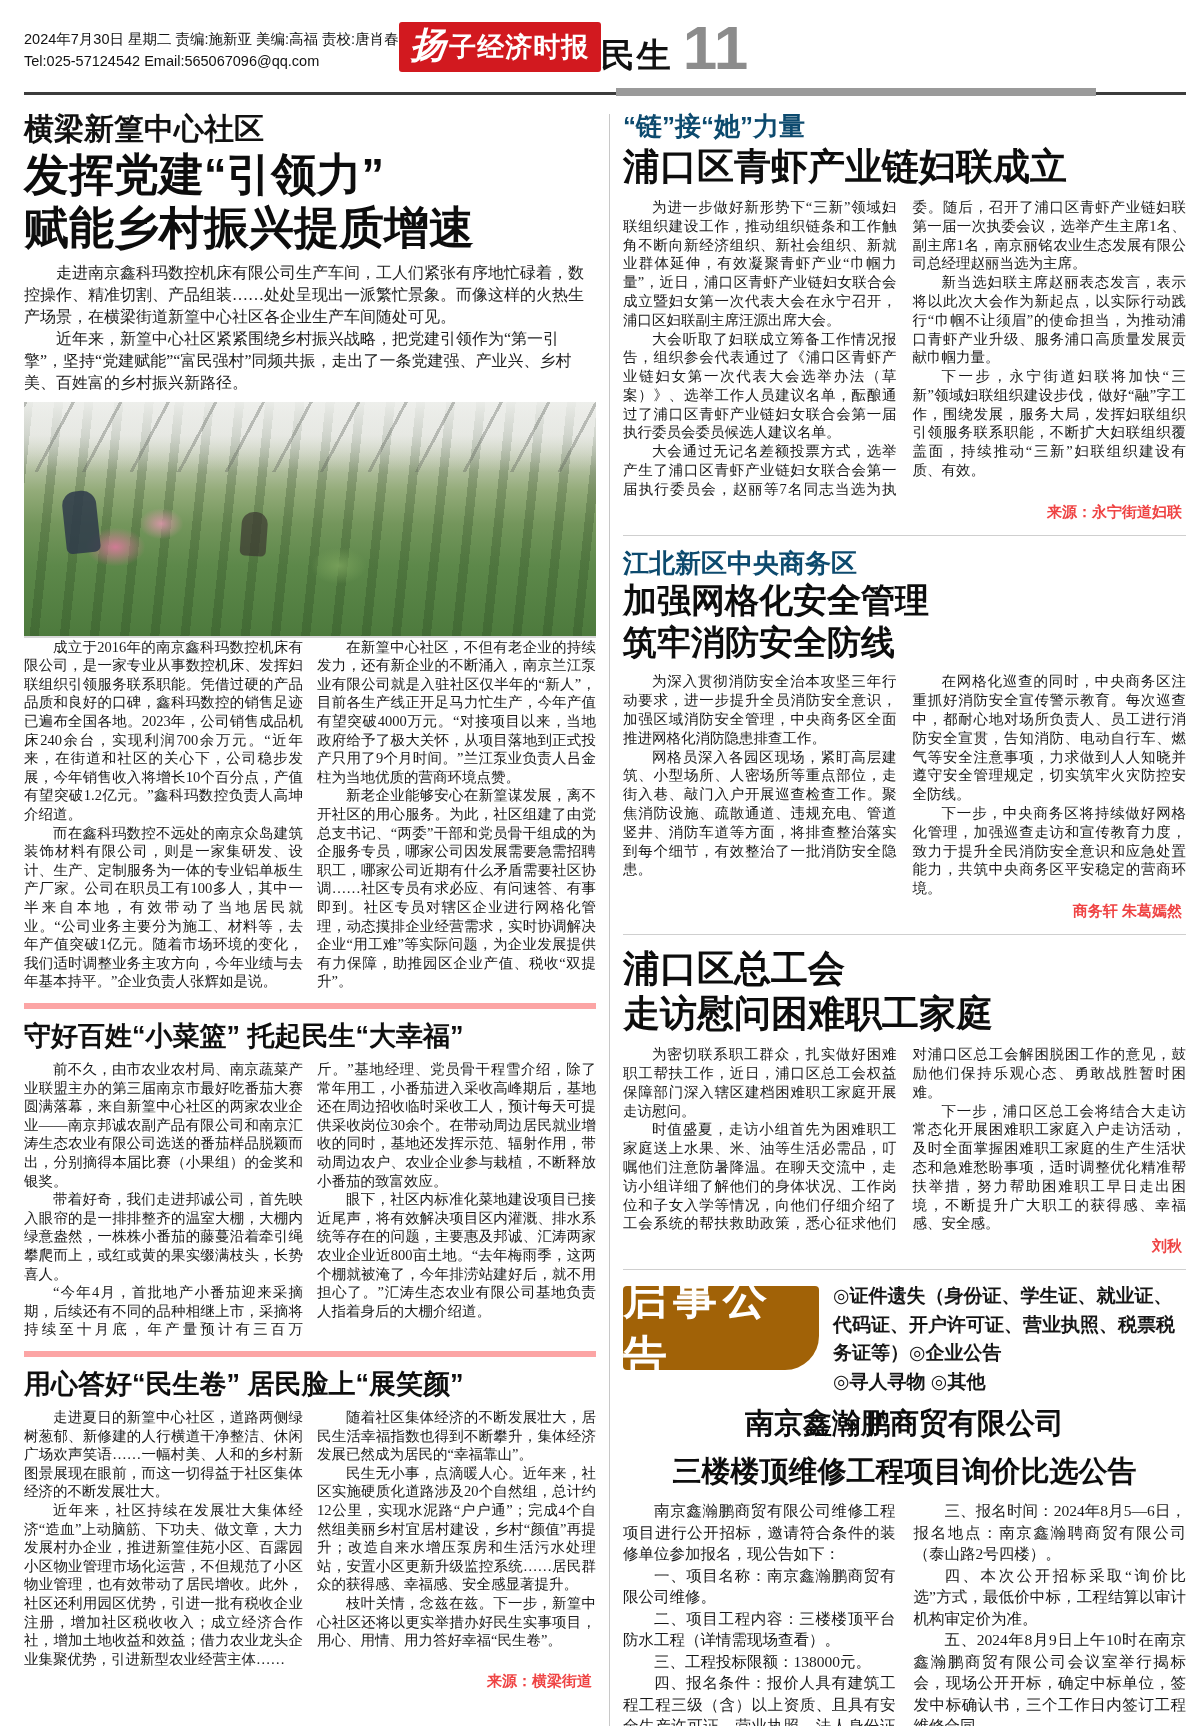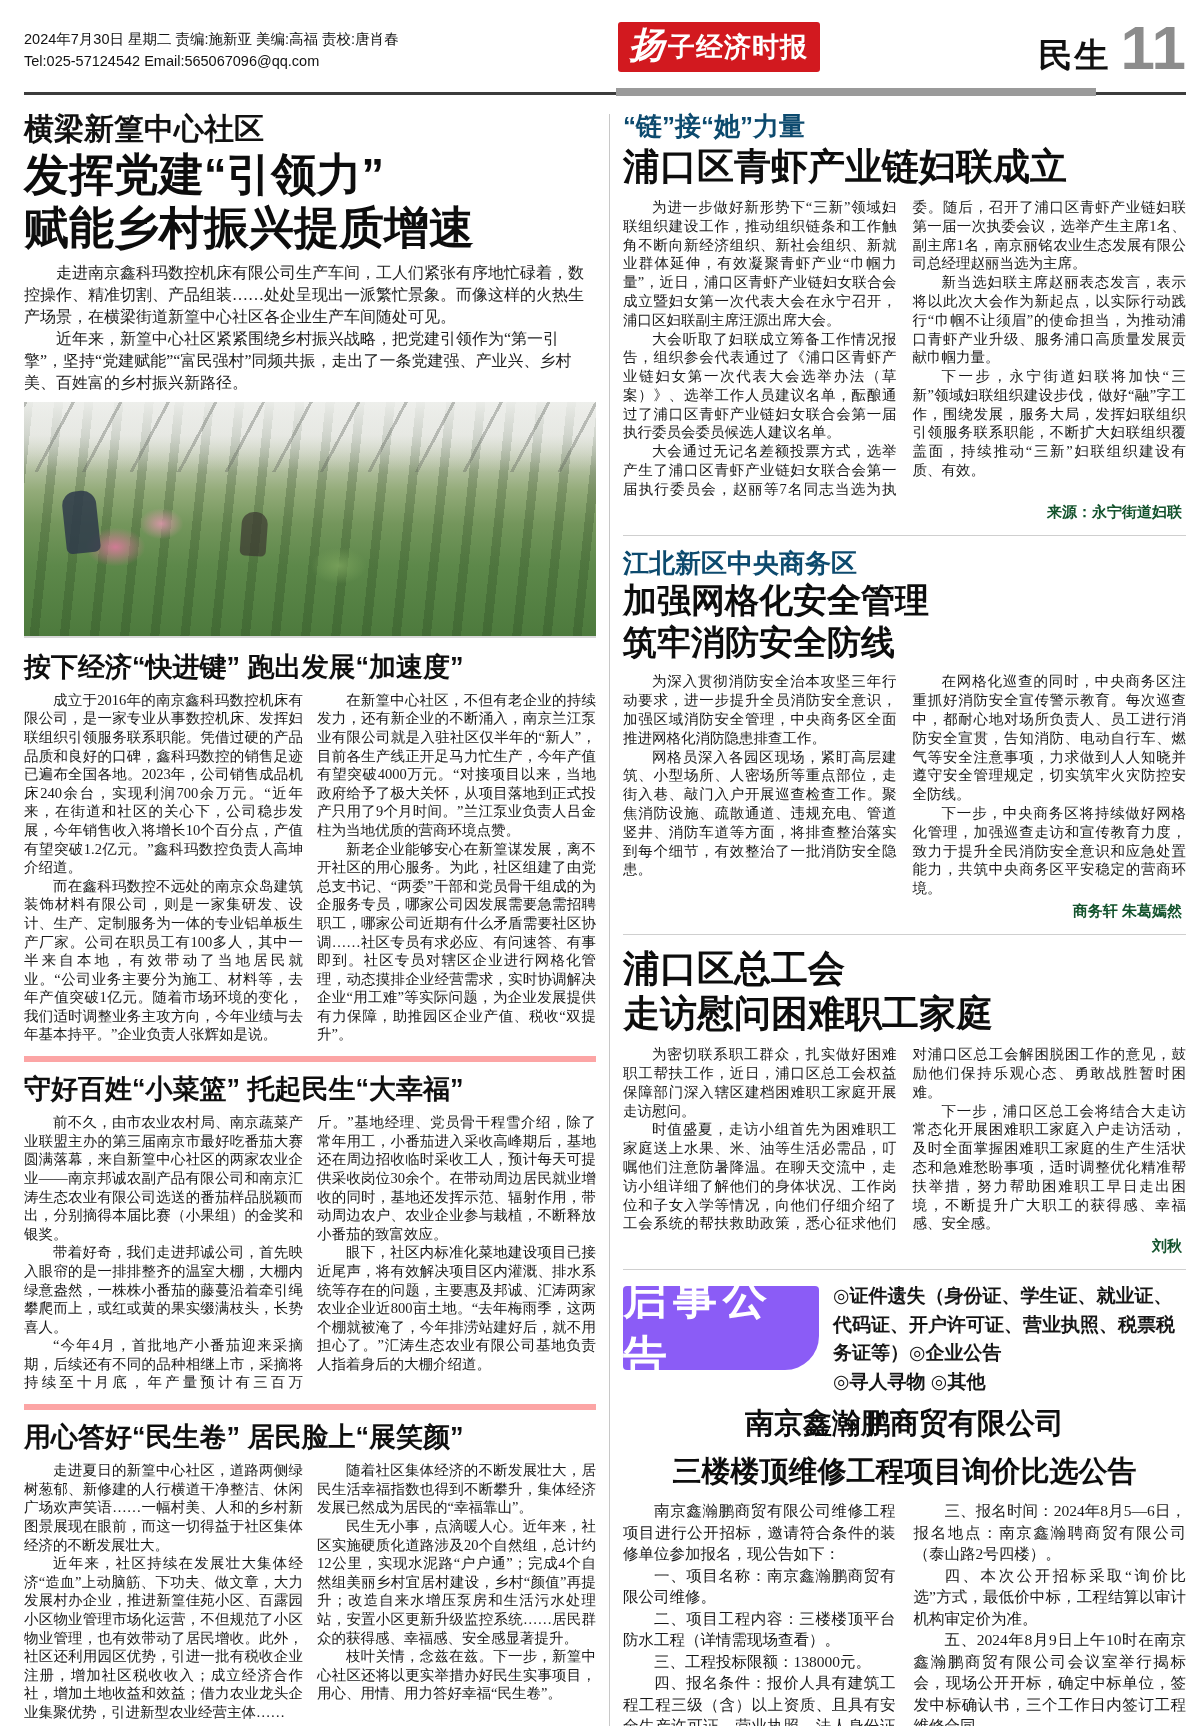--- a/index.html
+++ b/index.html
@@ -4,21 +4,21 @@
 <style>
   :root{
     --sans:"Liberation Sans","DejaVu Sans",sans-serif;
     --serif:"Liberation Serif","DejaVu Serif",serif;
   }
   *{margin:0;padding:0;box-sizing:border-box;}
   html,body{background:#e8e8e8;}
   .page{width:1200px;height:1726px;margin:0 auto;background:#ffffff;overflow:hidden;
         font-family:var(--serif);color:#1c1c1c;position:relative;padding:14px 14px 0 24px;}
   
-  .hd{display:flex;align-items:flex-start;justify-content:space-between;height:72px;}
+  .hd{display:flex;align-items:flex-start;height:72px;}
   .hd-left{font-family:var(--sans);font-size:14.5px;line-height:1.55;color:#111;padding-top:14px;white-space:nowrap;}
   .masthead{width:202px;height:50px;border-radius:3px;display:flex;align-items:center;justify-content:center;
             color:#fff;font-family:var(--sans);font-weight:bold;font-size:27px;letter-spacing:1px;margin-top:8px;}
   .masthead .yang{font-family:var(--serif);font-style:italic;font-size:36px;font-weight:bold;margin-right:2px;transform:translateY(-2px);display:inline-block;}
   .hd-right{display:flex;align-items:flex-end;padding-top:6px;}
   .sec-name{font-family:Liberation Sans, sans-serif;font-weight:900;font-size:34px;color:#111;letter-spacing:2px;line-height:1;margin-right:10px;margin-bottom:4px;}
   .page-no{font-family:var(--sans);font-weight:bold;font-size:62px;color:#8c8c8c;line-height:0.9;}
   .hd-rule{position:relative;height:12px;margin-top:2px;}
   .hd-rule .base{position:absolute;left:0;right:0;top:4px;height:3px;background:#3c3c3c;}
   .hd-rule .thick{position:absolute;left:592px;width:480px;top:0;height:8px;background:#9a9a9a;}
@@ -43,21 +43,21 @@
      background:repeating-linear-gradient(118deg, rgba(90,95,88,.35) 0 3px, rgba(255,255,255,0) 3px 42px),
                 linear-gradient(180deg, rgba(240,241,238,.9), rgba(240,241,238,0));}
   .photo .figure{position:absolute;left:7%;top:38%;width:34px;height:62px;border-radius:14px 14px 6px 6px;
      background:#2e3a4a;transform:rotate(-6deg);opacity:.85;}
   .photo .figure2{position:absolute;left:38%;top:47%;width:26px;height:44px;border-radius:12px 12px 5px 5px;
      background:#3a3630;transform:rotate(4deg);opacity:.7;}
   .sub-head{font-family:var(--sans);font-weight:900;font-size:27px;color:#0f0f0f;line-height:1.3;margin-top:12px;margin-bottom:6px;}
   .ruled{border-top:6px solid #fca5a5;padding-top:10px;}
   .cols2{column-count:2;column-gap:14px;column-fill:balance;font-size:14.5px;line-height:18.6px;color:#191919;text-align:justify;}
   .cols2 p{text-indent:2em;}
-  .source-line{font-family:var(--sans);text-align:right;font-weight:bold;font-size:15px;margin-top:4px;padding-right:4px;color:#14532d;}
+  .source-line{font-family:var(--sans);text-align:right;font-weight:bold;font-size:15px;margin-top:4px;padding-right:4px;color:#ef4444;}
   
   .r-kicker{font-family:var(--sans);font-weight:bold;font-size:26px;color:#0c4a6e;line-height:1.3;}
   .r-head{font-family:var(--sans);font-weight:900;font-size:37px;color:#0d0d0d;line-height:1.22;letter-spacing:0;}
   .r-head.md{font-size:34px;}
   .r-body{margin-top:9px;column-count:2;column-gap:16px;column-fill:balance;font-size:14.5px;line-height:18.8px;text-align:justify;color:#191919;}
   .r-body p{text-indent:2em;}
   .art-sep{border-top:1px solid #cfcfcf;margin:13px 0 11px 0;}
   
   .notice{margin-top:12px;}
   .notice-top{display:flex;align-items:flex-start;}
@@ -106,21 +106,20 @@
           <p class="intro-p">近年来，新篁中心社区紧紧围绕乡村振兴战略，把党建引领作为“第一引擎”，坚持“党建赋能”“富民强村”同频共振，走出了一条党建强、产业兴、乡村美、百姓富的乡村振兴新路径。</p>
         </div>
 
       <div class="photo" title="greenhouse-tomato-field-photo">
         <div class="roof"></div>
         <div class="figure"></div>
         <div class="figure2"></div>
       </div>
 
       <div>
-        <h2 class="sub-head">按下经济“快进键”  跑出发展“加速度”</h2>
         <div class="cols2">
             <p class="body-p">成立于2016年的南京鑫科玛数控机床有限公司，是一家专业从事数控机床、发挥妇联组织引领服务联系职能。凭借过硬的产品品质和良好的口碑，鑫科玛数控的销售足迹已遍布全国各地。2023年，公司销售成品机床240余台，实现利润700余万元。“近年来，在街道和社区的关心下，公司稳步发展，今年销售收入将增长10个百分点，产值有望突破1.2亿元。”鑫科玛数控负责人高坤介绍道。</p>
             <p class="body-p">而在鑫科玛数控不远处的南京众岛建筑装饰材料有限公司，则是一家集研发、设计、生产、定制服务为一体的专业铝单板生产厂家。公司在职员工有100多人，其中一半来自本地，有效带动了当地居民就业。“公司业务主要分为施工、材料等，去年产值突破1亿元。随着市场环境的变化，我们适时调整业务主攻方向，今年业绩与去年基本持平。”企业负责人张辉如是说。</p>
             <p class="body-p">在新篁中心社区，不但有老企业的持续发力，还有新企业的不断涌入，南京兰江泵业有限公司就是入驻社区仅半年的“新人”，目前各生产线正开足马力忙生产，今年产值有望突破4000万元。“对接项目以来，当地政府给予了极大关怀，从项目落地到正式投产只用了9个月时间。”兰江泵业负责人吕金柱为当地优质的营商环境点赞。</p>
             <p class="body-p">新老企业能够安心在新篁谋发展，离不开社区的用心服务。为此，社区组建了由党总支书记、“两委”干部和党员骨干组成的为企服务专员，哪家公司因发展需要急需招聘职工，哪家公司近期有什么矛盾需要社区协调……社区专员有求必应、有问速答、有事即到。社区专员对辖区企业进行网格化管理，动态摸排企业经营需求，实时协调解决企业“用工难”等实际问题，为企业发展提供有力保障，助推园区企业产值、税收“双提升”。</p>
           </div>
       </div>
 
       <div class="ruled" style="margin-top:12px;">
         <h2 class="sub-head" style="margin-top:0;">守好百姓“小菜篮”  托起民生“大幸福”</h2>
@@ -187,21 +186,21 @@
             <p class="body-p">时值盛夏，走访小组首先为困难职工家庭送上水果、米、油等生活必需品，叮嘱他们注意防暑降温。在聊天交流中，走访小组详细了解他们的身体状况、工作岗位和子女入学等情况，向他们仔细介绍了工会系统的帮扶救助政策，悉心征求他们对浦口区总工会解困脱困工作的意见，鼓励他们保持乐观心态、勇敢战胜暂时困难。</p>
             <p class="body-p">下一步，浦口区总工会将结合大走访常态化开展困难职工家庭入户走访活动，及时全面掌握困难职工家庭的生产生活状态和急难愁盼事项，适时调整优化精准帮扶举措，努力帮助困难职工早日走出困境，不断提升广大职工的获得感、幸福感、安全感。</p>
           </div>
         <div class="source-line">刘秋</div>
       </article>
 
       <div class="art-sep"></div>
 
       <div class="notice">
         <div class="notice-top">
-          <div class="notice-redbox" id="notice-redbox" style="background: #8b5cf6;">启事公告</div>
+          <div class="notice-redbox" id="notice-redbox" style="background: #a16207;">启事公告</div>
           <div class="notice-cats">
             <div>◎证件遗失（身份证、学生证、就业证、代码证、开户许可证、营业执照、税票税务证等）◎企业公告</div>
             <div>◎寻人寻物 ◎其他</div>
           </div>
         </div>
         <div class="notice-title">南京鑫瀚鹏商贸有限公司</div>
         <div class="notice-title">三楼楼顶维修工程项目询价比选公告</div>
         <div class="notice-cols">
           <div class="notice-col">
               <p class="notice-p">南京鑫瀚鹏商贸有限公司维修工程项目进行公开招标，邀请符合条件的装修单位参加报名，现公告如下：</p>

